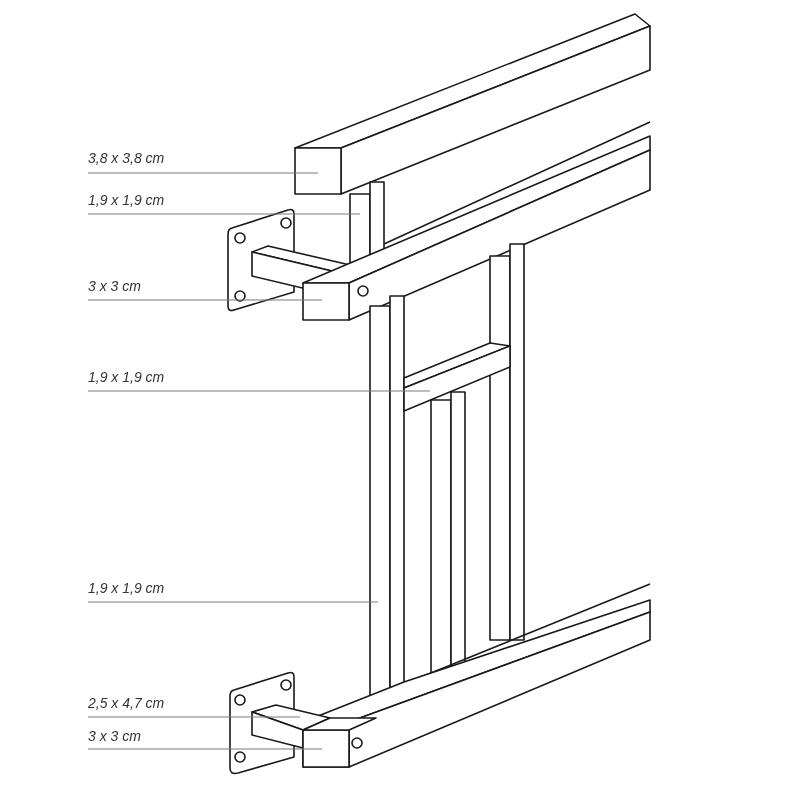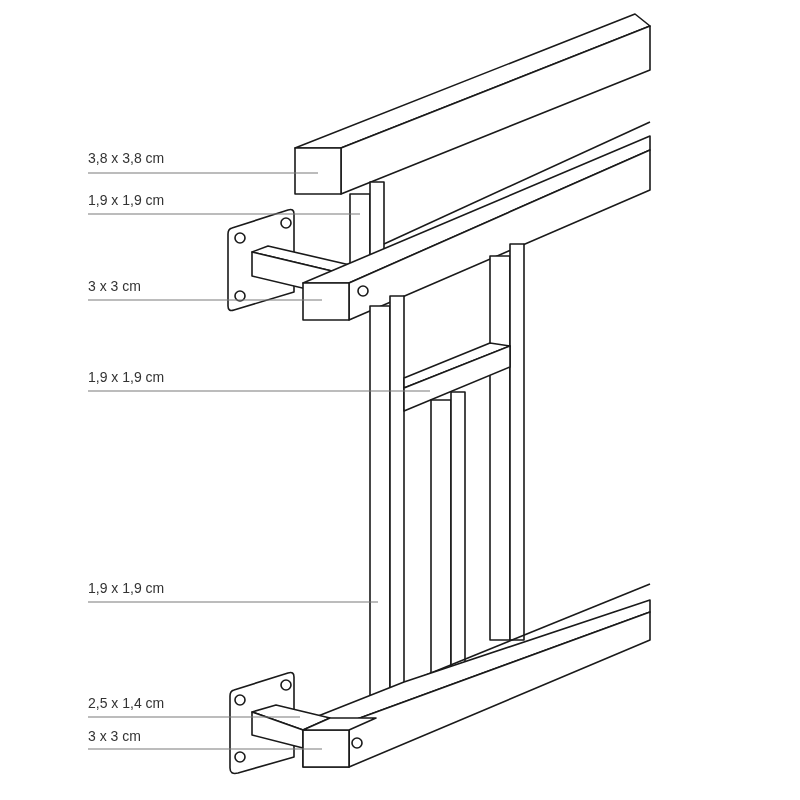--- a/index.html
+++ b/index.html
@@ -1,18 +1,18 @@
 <!DOCTYPE html>
 <html><head>
 <meta charset="utf-8">
 <style>
   html, body { margin: 0; padding: 0; background: #ffffff; }
   body { width: 800px; height: 800px; position: relative; overflow: hidden; font-family: "Liberation Sans", sans-serif; }
   #diagram { position: absolute; left: 0; top: 0; width: 800px; height: 800px; }
-  .label { position: absolute; font-size: 14px; color: #333333; white-space: nowrap; }
+  .label { position: absolute; font-size: 14px; color: #333333; white-space: nowrap; font-style: italic; }
   svg .s { fill: #ffffff; stroke: #1a1a1a; stroke-width: 1.6; stroke-linejoin: round; }
   svg .l { fill: none; stroke: #1a1a1a; stroke-width: 1.6; }
   svg .leader { fill: none; stroke: #7a7a7a; stroke-width: 1.2; }
   svg .hole { fill: #ffffff; stroke: #1a1a1a; stroke-width: 1.6; }
 </style>
 </head>
 <body>
 
 <div id="diagram">
 <svg width="800" height="800" viewBox="0 0 800 800" xmlns="http://www.w3.org/2000/svg">
@@ -88,15 +88,15 @@
     <line class="leader" x1="88" y1="717" x2="300" y2="717"></line>
     <line class="leader" x1="88" y1="749" x2="322" y2="749"></line>
   </g>
 </svg>
 
   <div class="label" style="left:88px;top:150px">3,8 x 3,8 cm</div>
   <div class="label" style="left:88px;top:192px">1,9 x 1,9 cm</div>
   <div class="label" style="left:88px;top:278px">3 x 3 cm</div>
   <div class="label" style="left:88px;top:369px">1,9 x 1,9 cm</div>
   <div class="label" style="left:88px;top:580px">1,9 x 1,9 cm</div>
-  <div class="label" style="left:88px;top:695px">2,5 x 1,4 cm</div>
+  <div class="label" style="left:88px;top:695px">2,5 x 4,7 cm</div>
   <div class="label" style="left:88px;top:728px">3 x 3 cm</div>
 </div>
 
 </body></html>

